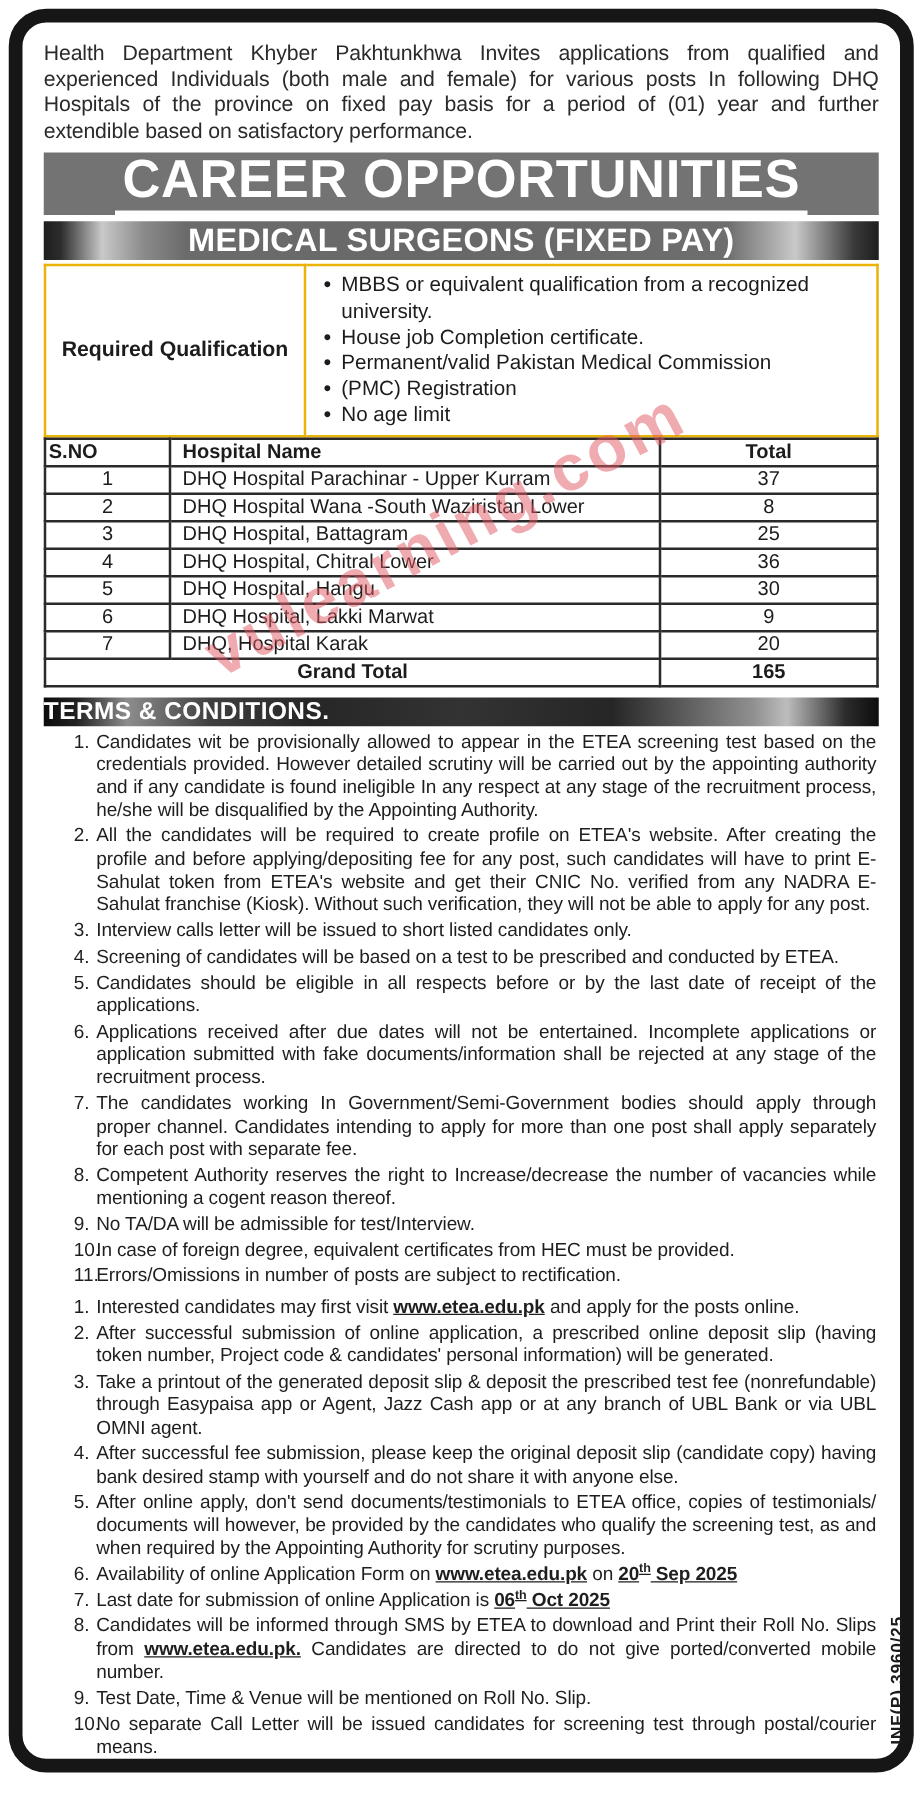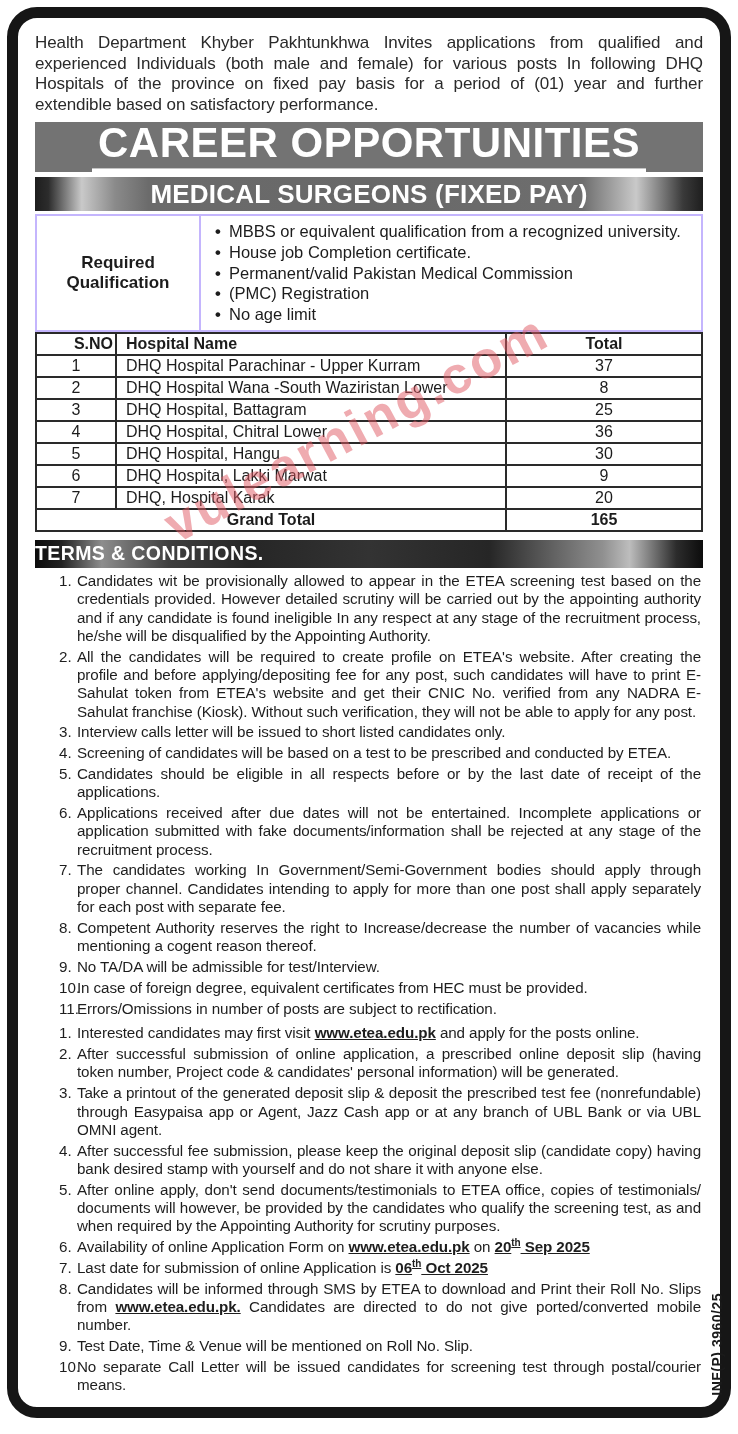--- a/index.html
+++ b/index.html
@@ -45,40 +45,40 @@
   .banner-dark {
     height:28px; margin-top:8px;
     background:linear-gradient(90deg,#0c0c0c 0%,#222 4%,#8d8d8d 10%,#3f3f3f 20%,#262626 32%,#333 50%,#262626 68%,#909090 85%,#bdbdbd 89%,#2c2c2c 96%,#0c0c0c 100%);
     display:flex; align-items:center; 
   }
   .banner-dark span { color:#fff; font-weight:bold; font-size:19.5px; letter-spacing:0.4px; }
   
   .qual-table {
     margin-top:3px; width:100%; border-collapse:collapse;
   }
-  .qual-table td { border:2px solid #c4b5fd; vertical-align:middle; }
+  .qual-table td { border:2px solid #eab308; vertical-align:middle; }
   .qual-label {
-    width:164px; text-align:center; font-weight:bold; font-size:17px; color:#1c1c1c;
+    width:208px; text-align:center; font-weight:bold; font-size:17px; color:#1c1c1c;
   }
   .qual-items { padding:5px 6px 5px 14px; }
   .qual-items ul { list-style:none; }
   .qual-items li {
     font-size:16.5px; line-height:20.8px; color:#1c1c1c; padding-left:14px; position:relative;
   }
   .qual-items li::before { content:"\2022"; position:absolute; left:0; font-weight:bold; }
   
   .hosp-table { width:100%; border-collapse:collapse; }
   .hosp-table th, .hosp-table td {
     border:2px solid #2a2a2a; font-size:16px; color:#1c1c1c;
     height:22px; padding:0 2px;
   }
   .hosp-table th { font-weight:bold; }
-  .th-sno { width:80px; text-align:right; }
+  .th-sno { width:100px; text-align:left; }
   .th-name { text-align:left; padding-left:9px !important; }
-  .th-total { width:196px; text-align:center; }
+  .th-total { width:174px; text-align:center; }
   .c-sno { text-align:center; }
   .c-name { text-align:left; padding-left:9px !important; }
   .c-total { text-align:center; }
   .gt-label { text-align:center; font-weight:bold; }
   .gt-value { text-align:center; font-weight:bold; }
   
   .num-list { list-style:none; margin-top:4px; }
   .num-list li { display:flex; margin-bottom:2.5px; }
   .num-list .num {
     flex:none; width:42px; padding-left:24px;

